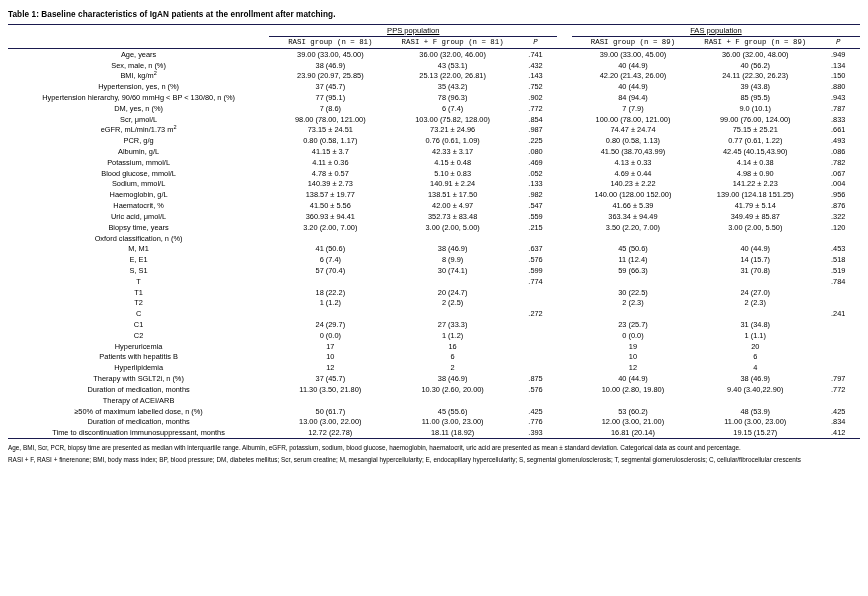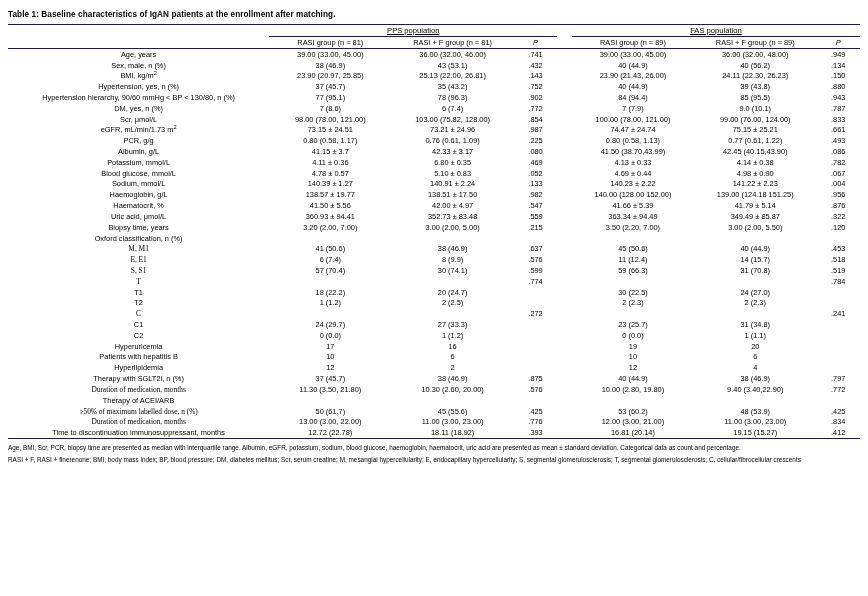--- a/index.html
+++ b/index.html
@@ -32,39 +32,39 @@
     table-layout: fixed;
   }
   table.tbl td, table.tbl th {
     padding: 0.9px 2px;
     vertical-align: bottom;
     font-weight: normal;
     text-align: center;
     line-height: 1.22;
   }
   .rule-top td { border-top: 1.3px solid #1a1a4e; }
-  .rule-mid td { border-bottom: 0.8px solid #1a1a4e; }
+  .rule-mid td { border-bottom: 0.8px solid #1a1a4e; font-family: Liberation Mono, monospace; }
   .rule-bot td { border-bottom: 1.3px solid #1a1a4e; }
 
   .colgroup-label {
     border-bottom: 0.7px solid #1a1a4e;
     font-size: 7.6px;
     padding-bottom: 1px;
     text-decoration: underline;
   }
   .hdr td {
     font-size: 7.4px;
     padding-top: 2px;
     padding-bottom: 2.5px;
   }
   .lbl {
     text-align: left;
     padding-left: 1px;
   }
-  .indent1 { padding-left: 10px; font-family: Liberation Serif, serif; }
+  .indent1 { padding-left: 10px; }
   .indent2 { padding-left: 18px; }
   .pcol { width: 42px; }
   .vcol { width: 118px; }
   .lcol { width: 252px; }
   .spacer-col { width: 14px; }
   .footnote {
     font-size: 6.4px;
     line-height: 1.45;
     margin-top: 4px;
     width: 852px;
@@ -127,21 +127,21 @@
           <td>40 (44.9)</td>
           <td>40 (56.2)</td>
           <td>.134</td>
         </tr>
         <tr class="">
           <td class="lbl">BMI, kg/m<sup>2</sup></td>
           <td>23.90 (20.97, 25.85)</td>
           <td>25.13 (22.00, 26.81)</td>
           <td>.143</td>
           <td></td>
-          <td>23.90 (21.43, 26.00)</td>
+          <td>42.20 (21.43, 26.00)</td>
           <td>24.11 (22.30, 26.23)</td>
           <td>.150</td>
         </tr>
         <tr class="">
           <td class="lbl">Hypertension, yes, n (%)</td>
           <td>37 (45.7)</td>
           <td>35 (43.2)</td>
           <td>.752</td>
           <td></td>
           <td>40 (44.9)</td>
@@ -204,40 +204,40 @@
           <td>42.33 ± 3.17</td>
           <td>.080</td>
           <td></td>
           <td>41.50 (38.70,43.99)</td>
           <td>42.45 (40.15,43.90)</td>
           <td>.086</td>
         </tr>
         <tr class="">
           <td class="lbl">Potassium, mmol/L</td>
           <td>4.11 ± 0.36</td>
-          <td>6.80 ± 0.35</td>
+          <td>4.15 ± 0.48</td>
           <td>.469</td>
           <td></td>
           <td>4.13 ± 0.33</td>
           <td>4.14 ± 0.38</td>
           <td>.782</td>
         </tr>
         <tr class="">
           <td class="lbl">Blood glucose, mmol/L</td>
           <td>4.78 ± 0.57</td>
           <td>5.10 ± 0.83</td>
           <td>.052</td>
           <td></td>
           <td>4.69 ± 0.44</td>
           <td>4.98 ± 0.90</td>
           <td>.067</td>
         </tr>
         <tr class="">
           <td class="lbl">Sodium, mmol/L</td>
-          <td>140.39 ± 1.27</td>
+          <td>140.39 ± 2.73</td>
           <td>140.91 ± 2.24</td>
           <td>.133</td>
           <td></td>
           <td>140.23 ± 2.22</td>
           <td>141.22 ± 2.23</td>
           <td>.004</td>
         </tr>
         <tr class="">
           <td class="lbl">Haemoglobin, g/L</td>
           <td>138.57 ± 19.77</td>

